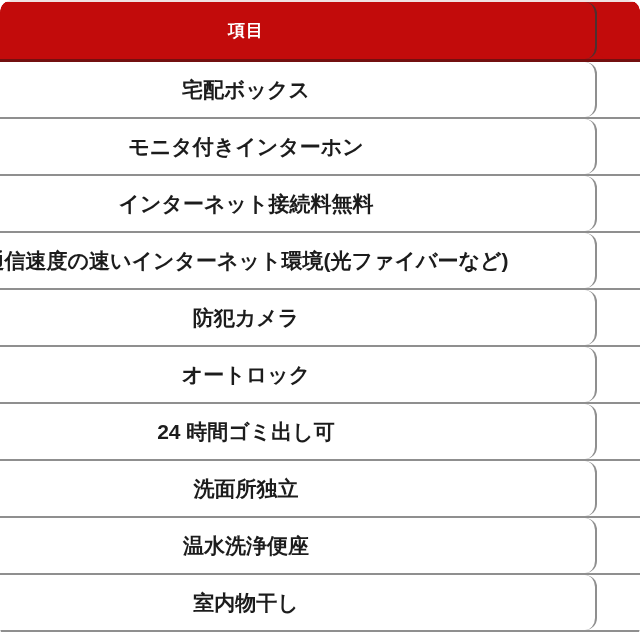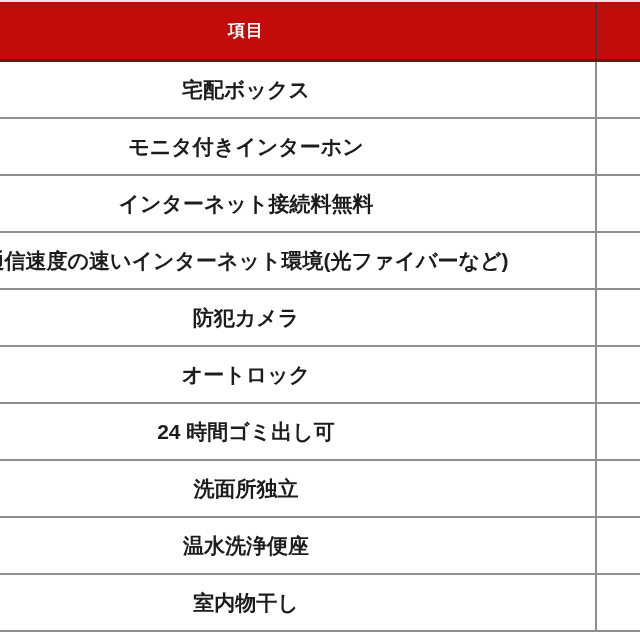--- a/index.html
+++ b/index.html
@@ -1,15 +1,15 @@
 <!DOCTYPE html>
 <html style="--header-bg: #c20b0b; --header-text: #ffffff; --header-border: #731010; --grid: #8f8f8f; --body-text: #1c1c1c;"><head>
 <meta charset="utf-8">
 <style>
-  * { margin: 0; padding: 0; box-sizing: border-box; }
+  * { margin: 0; padding: 0; box-sizing: border-box; border-radius: 12px; }
   html, body { background: #ffffff; }
   body { font-family: "Liberation Sans", "DejaVu Sans", sans-serif; }
 
   .viewport {
     position: relative;
     width: 640px;
     height: 640px;
     overflow: hidden;
     background: #ffffff;
   }

